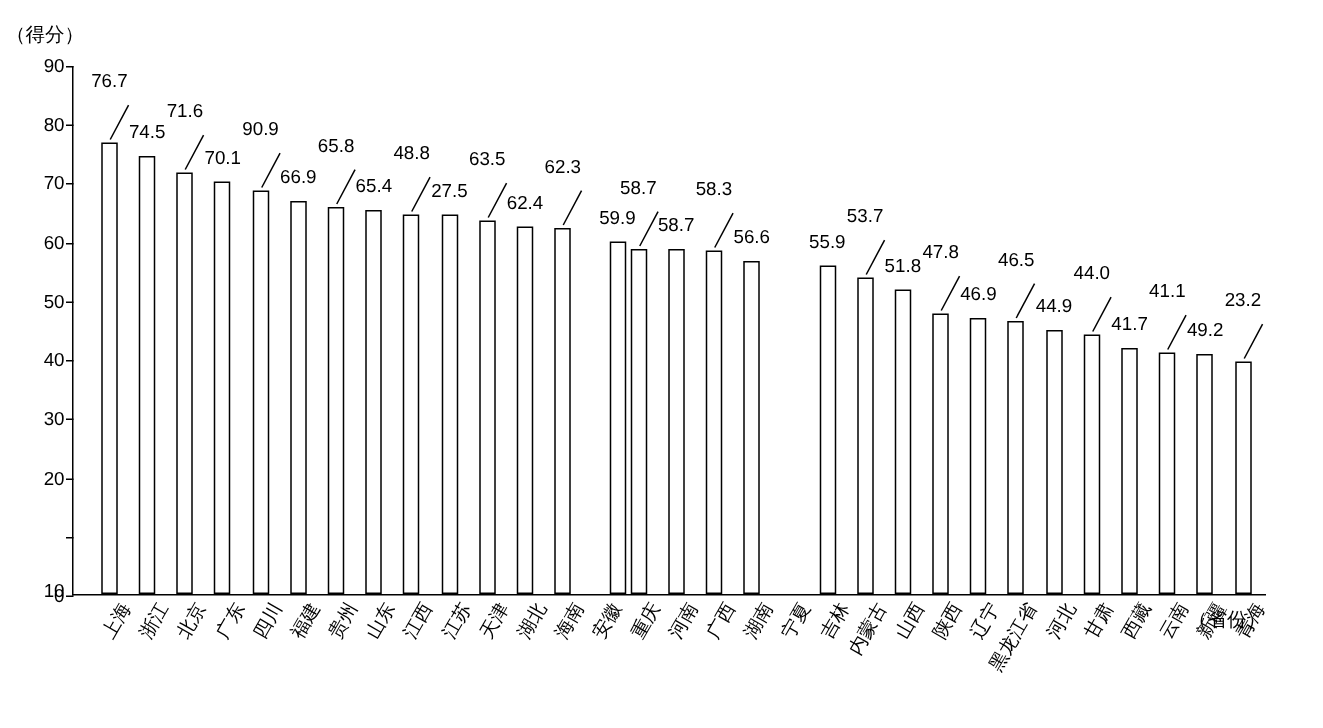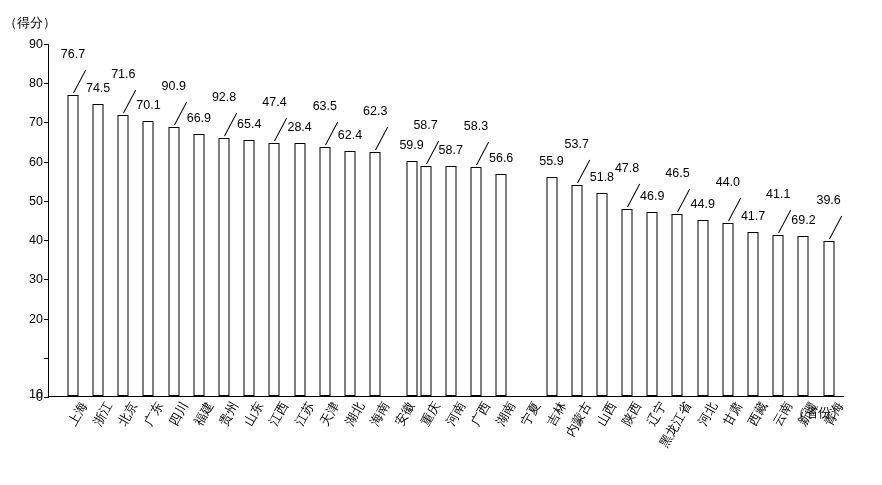--- a/index.html
+++ b/index.html
@@ -182,35 +182,35 @@
           <div class="bar" style="height: 269.064px;"></div>
           <div class="bar-value" style="bottom: 303.064px;">90.9</div>
           <div class="leader" style="bottom: 271.064px; height: 26px;"></div>
         </div>
         <div class="bar-slot" style="left: 137.285px; width: 25.1899px;">
           <div class="bar" style="height: 262.397px;"></div>
           <div class="bar-value" style="bottom: 271.397px;">66.9</div>
         </div>
         <div class="bar-slot" style="left: 162.475px; width: 25.1899px;">
           <div class="bar" style="height: 258.082px;"></div>
-          <div class="bar-value" style="bottom: 292.082px;">92.8</div>
+          <div class="bar-value" style="bottom: 292.082px;">65.8</div>
           <div class="leader" style="bottom: 260.082px; height: 26px;"></div>
         </div>
         <div class="bar-slot" style="left: 187.665px; width: 25.1899px;">
           <div class="bar" style="height: 256.513px;"></div>
           <div class="bar-value" style="bottom: 265.513px;">65.4</div>
         </div>
         <div class="bar-slot" style="left: 212.854px; width: 25.1899px;">
           <div class="bar" style="height: 253.376px;"></div>
-          <div class="bar-value" style="bottom: 287.376px;">47.4</div>
+          <div class="bar-value" style="bottom: 287.376px;">48.8</div>
           <div class="leader" style="bottom: 255.376px; height: 26px;"></div>
         </div>
         <div class="bar-slot" style="left: 238.044px; width: 25.1899px;">
           <div class="bar" style="height: 252.983px;"></div>
-          <div class="bar-value" style="bottom: 261.983px;">28.4</div>
+          <div class="bar-value" style="bottom: 261.983px;">27.5</div>
         </div>
         <div class="bar-slot" style="left: 263.234px; width: 25.1899px;">
           <div class="bar" style="height: 249.061px;"></div>
           <div class="bar-value" style="bottom: 283.061px;">63.5</div>
           <div class="leader" style="bottom: 251.061px; height: 26px;"></div>
         </div>
         <div class="bar-slot" style="left: 288.424px; width: 25.1899px;">
           <div class="bar" style="height: 244.747px;"></div>
           <div class="bar-value" style="bottom: 253.747px;">62.4</div>
         </div>
@@ -281,25 +281,25 @@
           <div class="bar" style="height: 163.557px;"></div>
           <div class="bar-value" style="bottom: 172.557px;">41.7</div>
         </div>
         <div class="bar-slot" style="left: 716.652px; width: 25.1899px;">
           <div class="bar" style="height: 161.203px;"></div>
           <div class="bar-value" style="bottom: 195.203px;">41.1</div>
           <div class="leader" style="bottom: 163.203px; height: 26px;"></div>
         </div>
         <div class="bar-slot" style="left: 741.842px; width: 25.1899px;">
           <div class="bar" style="height: 159.634px;"></div>
-          <div class="bar-value" style="bottom: 168.634px;">69.2</div>
+          <div class="bar-value" style="bottom: 168.634px;">49.2</div>
         </div>
         <div class="bar-slot" style="left: 767.032px; width: 25.1899px;">
           <div class="bar" style="height: 155.32px;"></div>
-          <div class="bar-value" style="bottom: 189.32px;">39.6</div>
+          <div class="bar-value" style="bottom: 189.32px;">23.2</div>
           <div class="leader" style="bottom: 157.32px; height: 26px;"></div>
         </div>
       </div>
   </div>
 
   <div class="xlabels">
       <div class="xlabel" style="left: 28.9304px;">
         <span class="xlabel-inner">上海</span>
       </div>
       <div class="xlabel" style="left: 54.1203px;">

